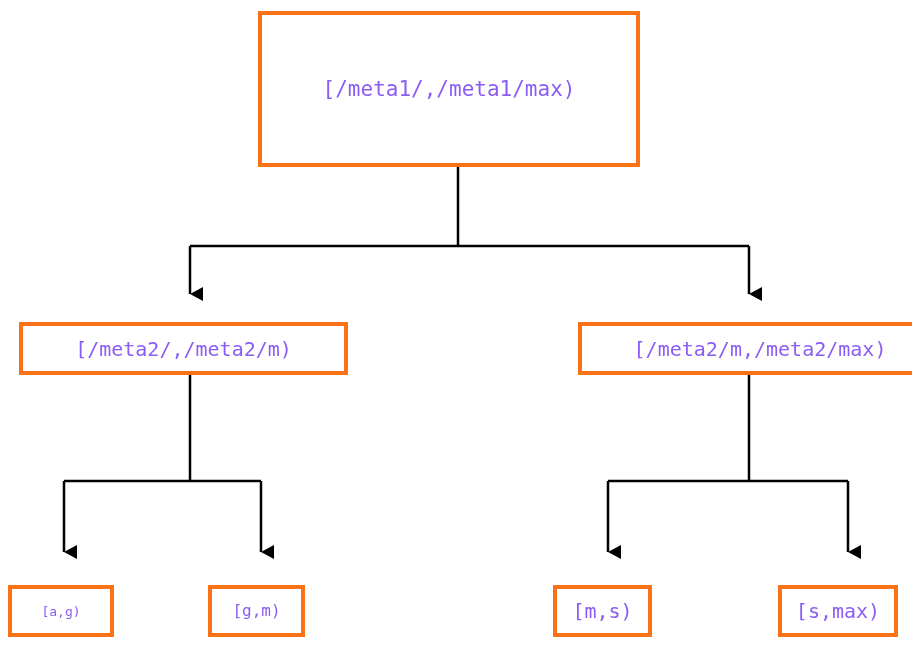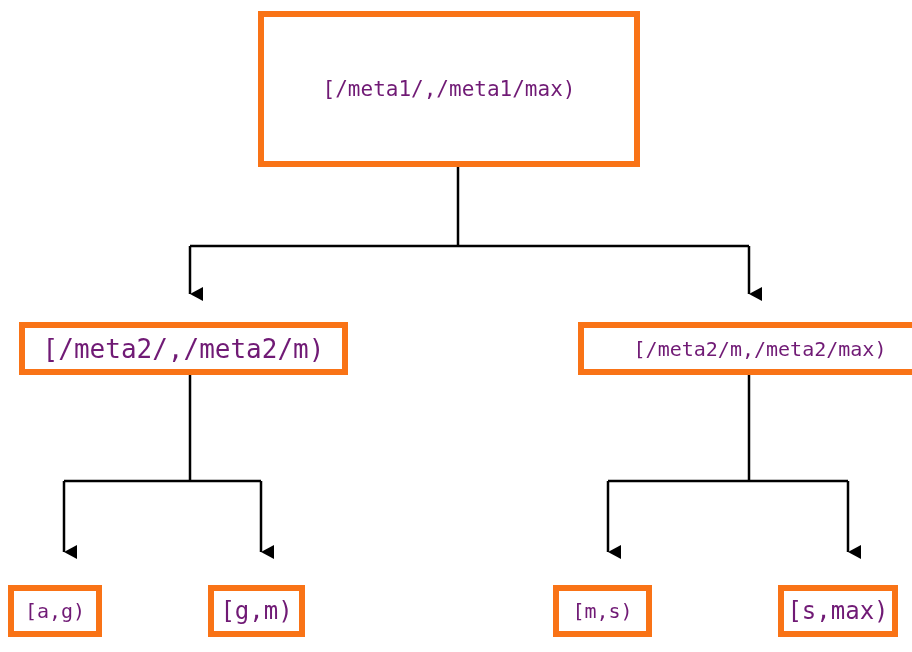--- a/index.html
+++ b/index.html
@@ -22,26 +22,26 @@
     position: absolute;
     left: 0;
     top: 0;
     width: 912px;
     height: 652px;
     pointer-events: none;
   }
   .node-box {
     position: absolute;
     box-sizing: border-box;
-    border: 6px solid #f97316;
+    border: 4px solid #f97316;
     background: #ffffff;
     display: flex;
     align-items: center;
     justify-content: center;
-    color: #701a75;
+    color: #8b5cf6;
     white-space: pre;
     letter-spacing: 0px;
   }
   .node-label {
     display: block;
     line-height: 1;
   }
   
   #node-root {
     left: 258px;
@@ -49,58 +49,58 @@
     width: 382px;
     height: 156px;
     font-size: 21px;
   }
   
   #node-meta2-low {
     left: 19px;
     top: 322px;
     width: 329px;
     height: 53px;
-    font-size: 26px;
+    font-size: 20px;
   }
   #node-meta2-high {
     left: 578px;
     top: 322px;
     width: 364px;
     height: 53px;
     font-size: 20px;
   }
   
   #node-leaf-ag {
     left: 8px;
     top: 585px;
-    width: 94px;
+    width: 106px;
     height: 52px;
-    font-size: 20px;
+    font-size: 13px;
   }
   #node-leaf-gm {
     left: 208px;
     top: 585px;
     width: 97px;
     height: 52px;
-    font-size: 24px;
+    font-size: 16px;
   }
   #node-leaf-ms {
     left: 553px;
     top: 585px;
     width: 99px;
     height: 52px;
     font-size: 20px;
     align-items: center;
   }
   #node-leaf-smax {
     left: 778px;
     top: 585px;
     width: 120px;
     height: 52px;
-    font-size: 24px;
+    font-size: 20px;
   }
 </style>
 </head>
 <body>
 
 <div id="diagram-canvas">
 
   <svg id="connector-layer" viewBox="0 0 912 652" width="912" height="652" xmlns="http://www.w3.org/2000/svg">
     <defs>
       <marker id="arrow-down" viewBox="0 0 14 13" refX="7" refY="13" markerWidth="14" markerHeight="13" markerUnits="userSpaceOnUse" orient="auto-start-reverse">

